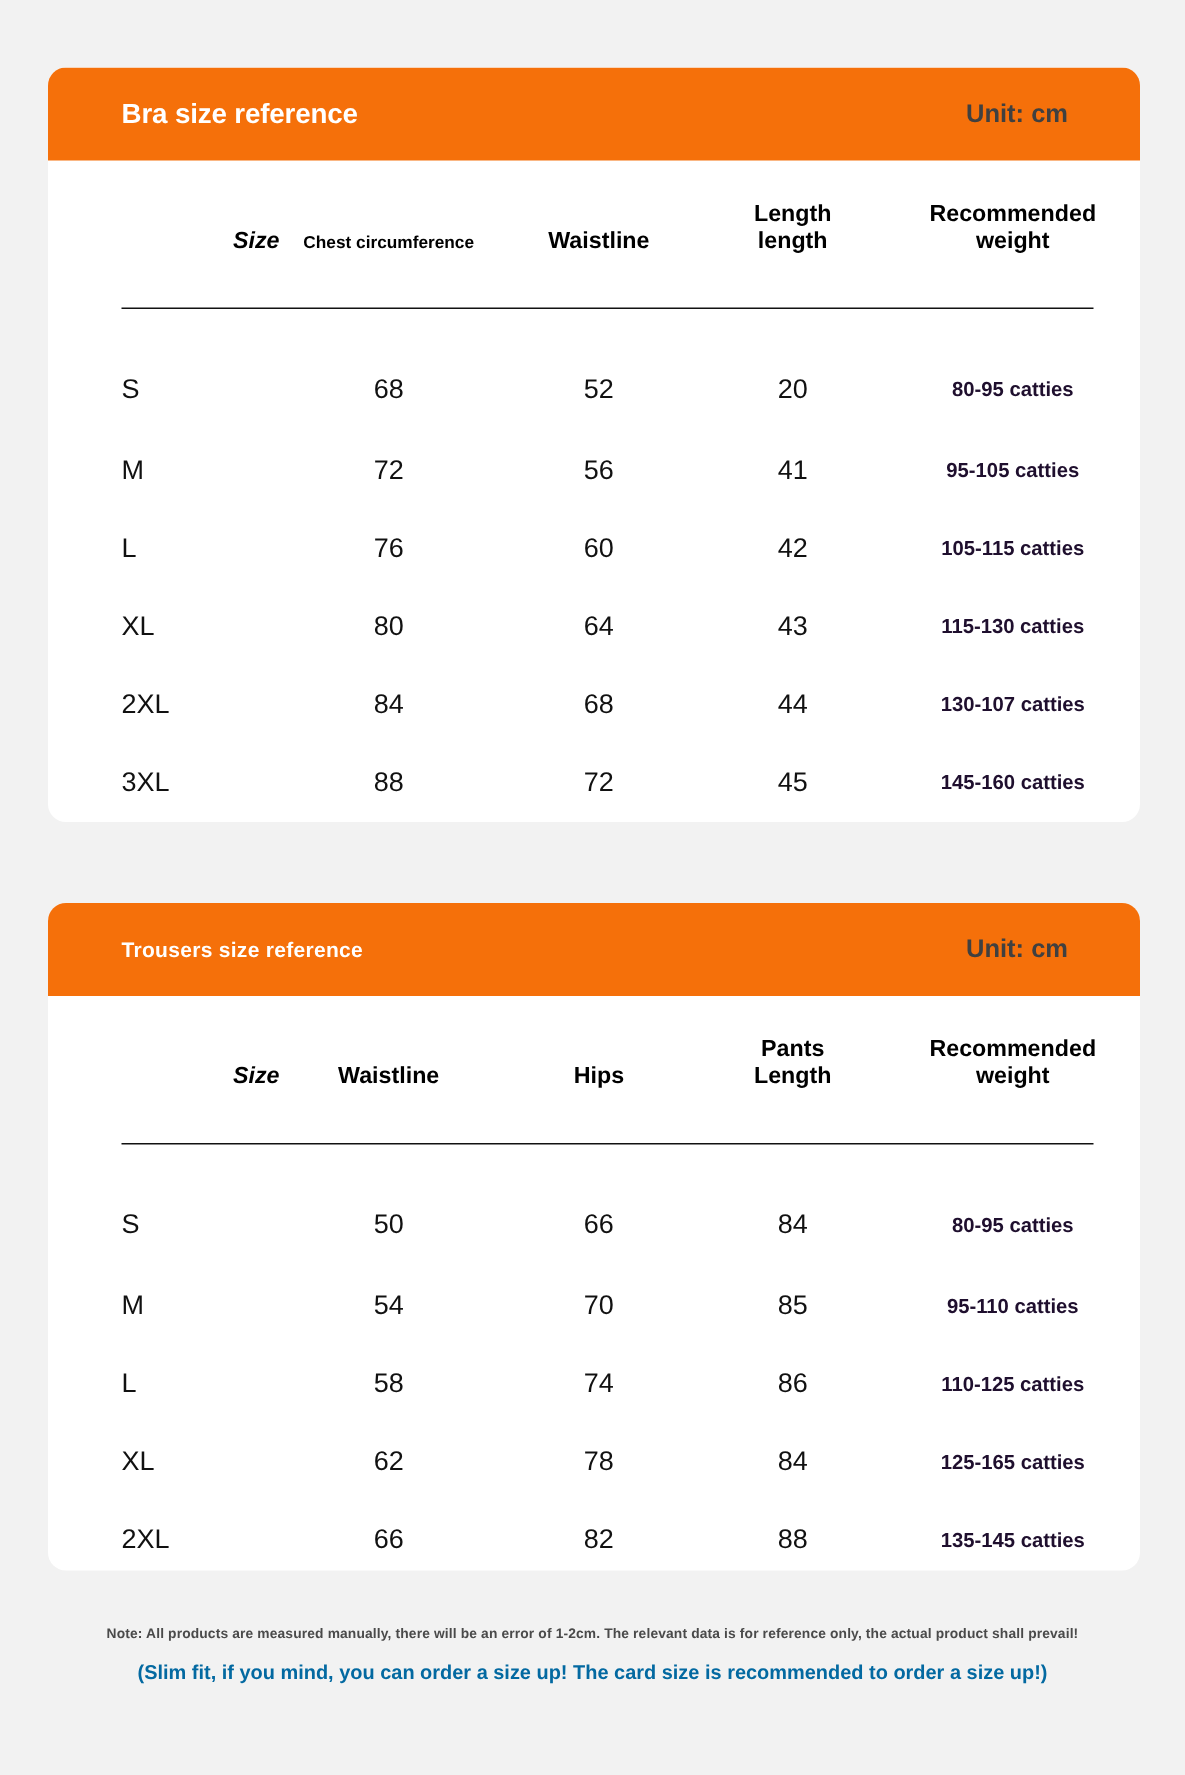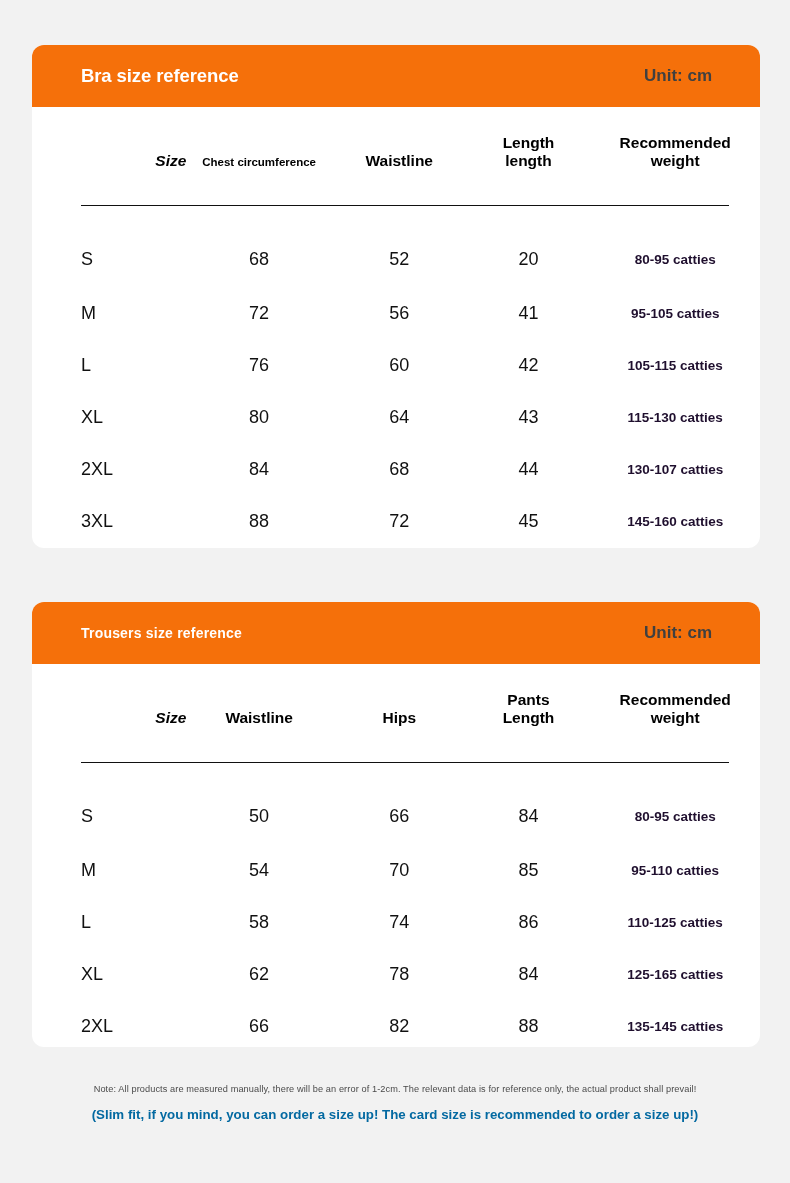--- a/index.html
+++ b/index.html
@@ -129,21 +129,21 @@
     position: absolute;
     left: 0;
     top: 1083px;
     width: 790px;
     text-align: center;
   }
 
   .note-line {
     font-size: 9.2px;
     color: #4a4a4a;
-    font-weight: normal;
+    font-weight: bold;
     letter-spacing: 0.1px;
     line-height: 1.5;
     padding: 0 42px;
   }
 
   .advice-line {
     margin-top: 9px;
     font-size: 13.3px;
     font-weight: bold;
     color: #0369a1;

